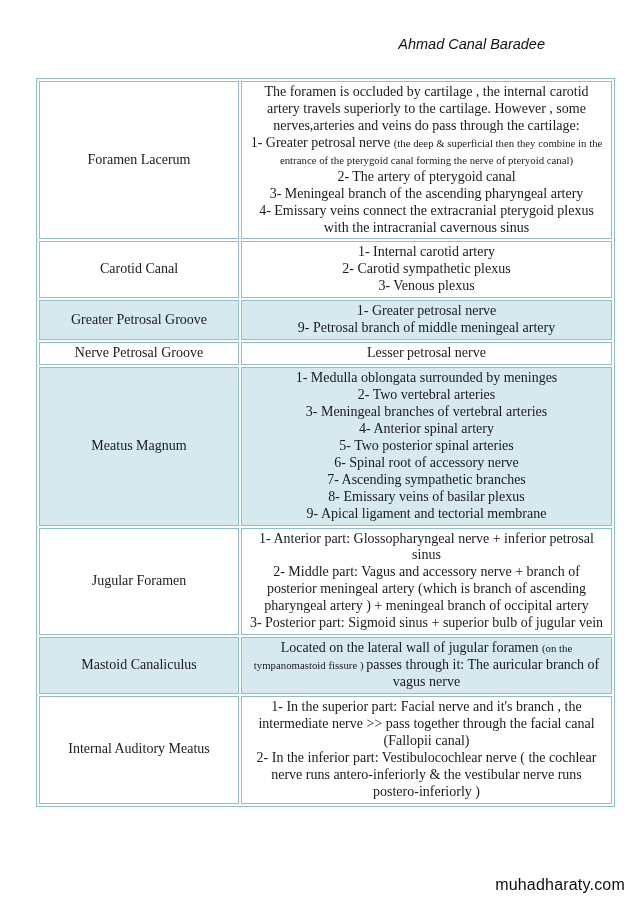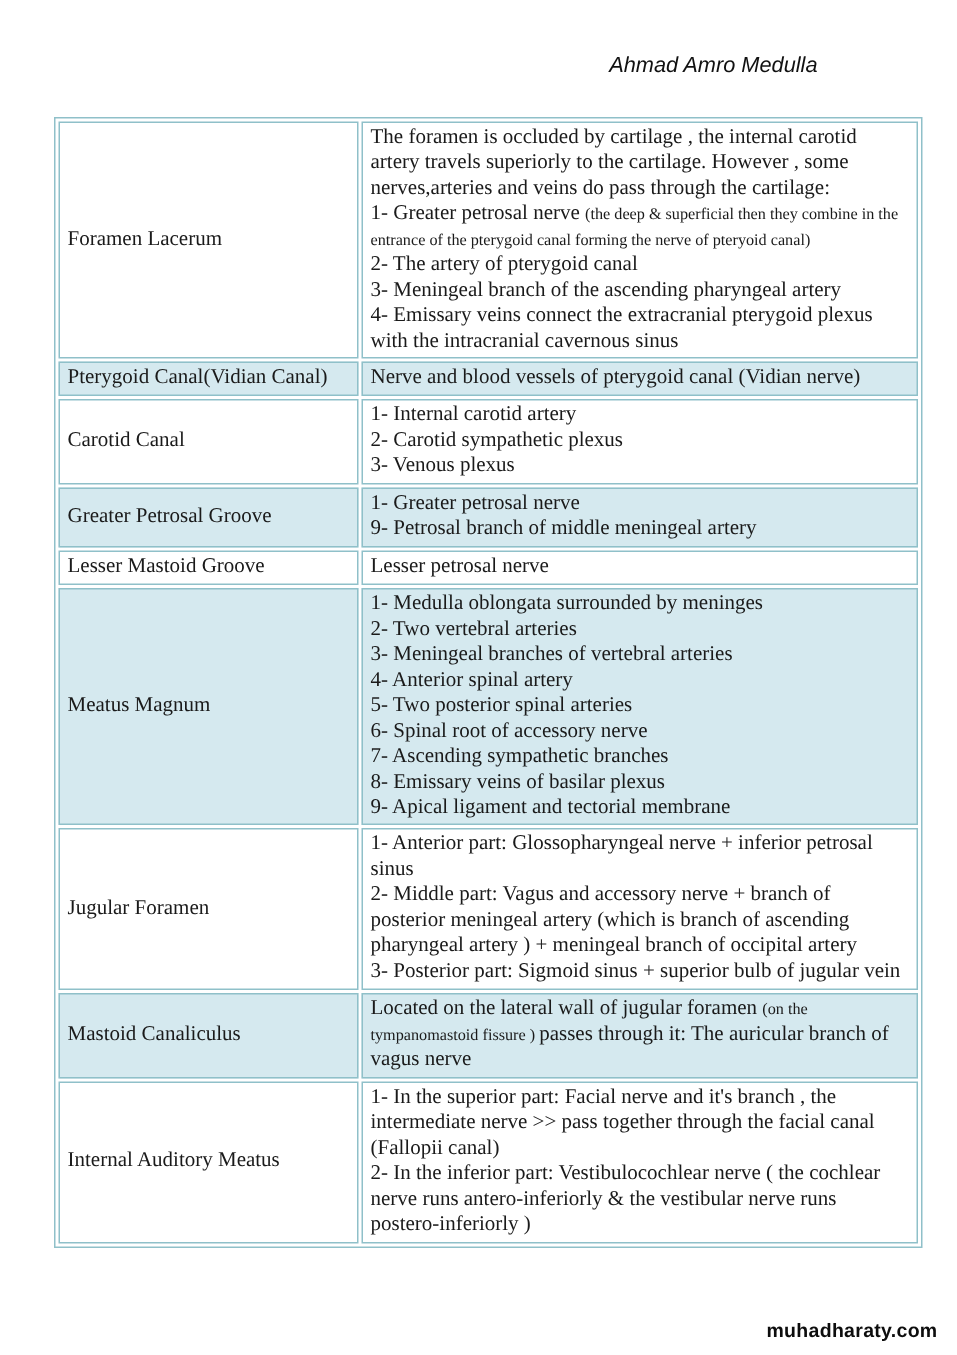--- a/index.html
+++ b/index.html
@@ -34,76 +34,71 @@
     background:#ffffff;
     table-layout:fixed;
   }
   table.doc-table td{
     border:1px solid var(--border);
     padding:2px 5px;
     vertical-align:middle;
     font-size:14px;
     line-height:1.21;
     background:#ffffff;
+    text-align:center;
   }
   td.label-cell{width:188px;font-family:Liberation Serif, serif;}
   tr.hl td{background:var(--hl);}
   .cl{margin:0;}
   .small{font-size:10.8px;}
   .footer{
     position:absolute;
     bottom:9px;right:13px;
     font-family:"Liberation Sans",sans-serif;
-    font-weight:700;
-    font-size:13px;
+    font-weight:400;
+    font-size:16px;
     color:#0d0d0d;
     letter-spacing:0.2px;
   }
 </style>
 </head>
 <body>
 
 <div class="page">
-  <div class="header">Ahmad Amro Medulla</div>
+  <div class="header">Ahmad Canal Baradee</div>
 
   <table class="doc-table">
     <tbody id="table-body">
         <tr>
           <td class="label-cell">Foramen Lacerum</td>
           <td class="content-cell">
             <div class="cl"><span>The foramen is occluded by cartilage , the internal carotid artery travels superiorly to the cartilage. However , some nerves,arteries and veins do pass through the cartilage:</span></div>
             <div class="cl"><span>1- Greater petrosal nerve </span><span class="small">(the deep &amp; superficial then they combine  in the entrance of the pterygoid canal forming the nerve of pteryoid canal)</span></div>
             <div class="cl"><span>2- The artery of pterygoid canal</span></div>
             <div class="cl"><span>3- Meningeal branch of the ascending pharyngeal artery</span></div>
             <div class="cl"><span>4- Emissary veins connect the extracranial pterygoid plexus with the intracranial cavernous sinus</span></div>
-          </td>
-        </tr>
-        <tr class="hl">
-          <td class="label-cell">Pterygoid Canal(Vidian Canal)</td>
-          <td class="content-cell">
-            <div class="cl"><span>Nerve and blood vessels of pterygoid canal (Vidian nerve)</span></div>
           </td>
         </tr>
         <tr>
           <td class="label-cell">Carotid Canal</td>
           <td class="content-cell">
             <div class="cl"><span>1- Internal carotid artery</span></div>
             <div class="cl"><span>2- Carotid sympathetic plexus</span></div>
             <div class="cl"><span>3- Venous plexus</span></div>
           </td>
         </tr>
         <tr class="hl">
           <td class="label-cell">Greater Petrosal Groove</td>
           <td class="content-cell">
             <div class="cl"><span>1- Greater petrosal nerve</span></div>
             <div class="cl"><span>9- Petrosal branch of middle meningeal artery</span></div>
           </td>
         </tr>
         <tr>
-          <td class="label-cell">Lesser Mastoid Groove</td>
+          <td class="label-cell">Nerve Petrosal Groove</td>
           <td class="content-cell">
             <div class="cl"><span>Lesser petrosal nerve</span></div>
           </td>
         </tr>
         <tr class="hl">
           <td class="label-cell">Meatus Magnum</td>
           <td class="content-cell">
             <div class="cl"><span>1- Medulla oblongata surrounded by meninges</span></div>
             <div class="cl"><span>2- Two vertebral arteries</span></div>
             <div class="cl"><span>3- Meningeal branches of vertebral arteries</span></div>

